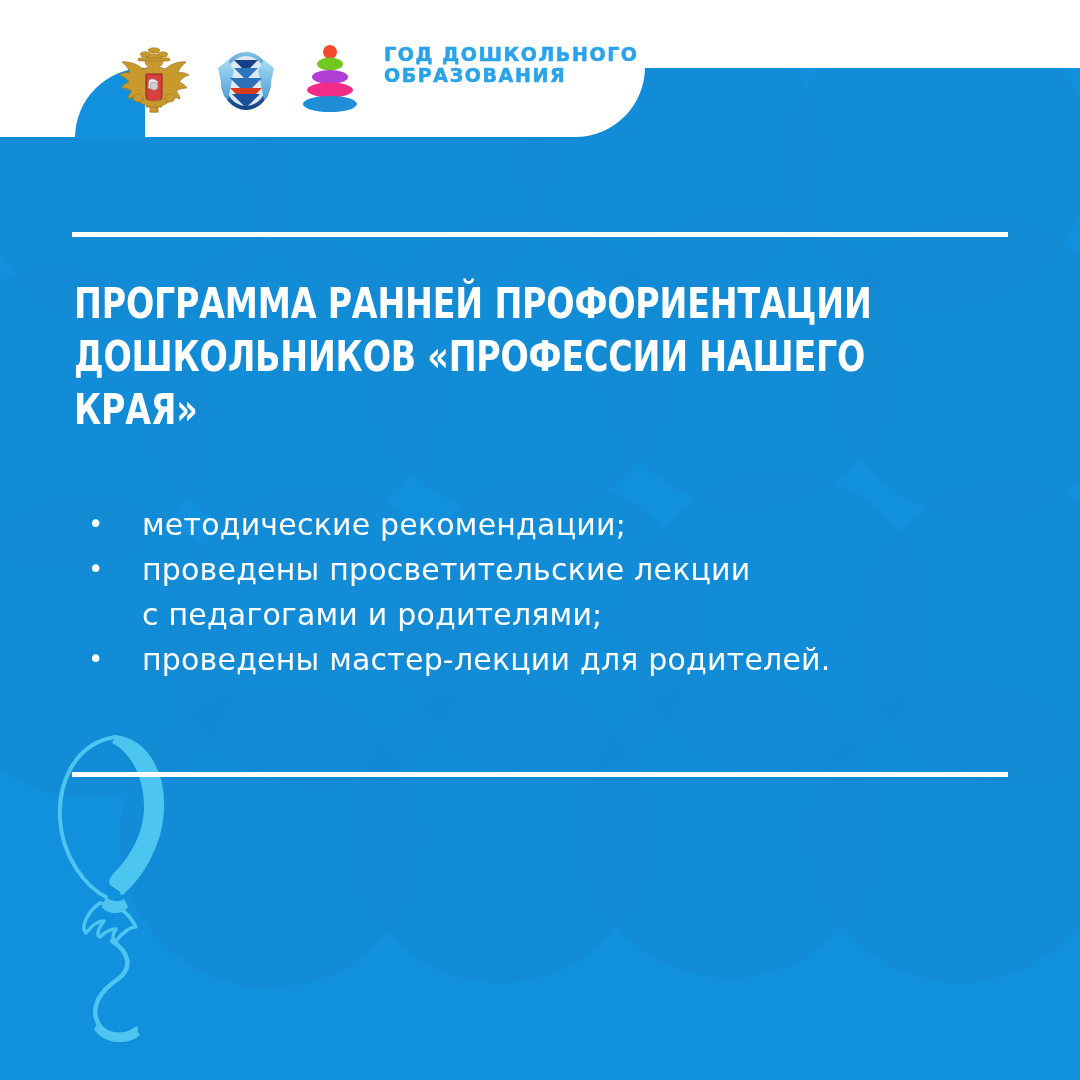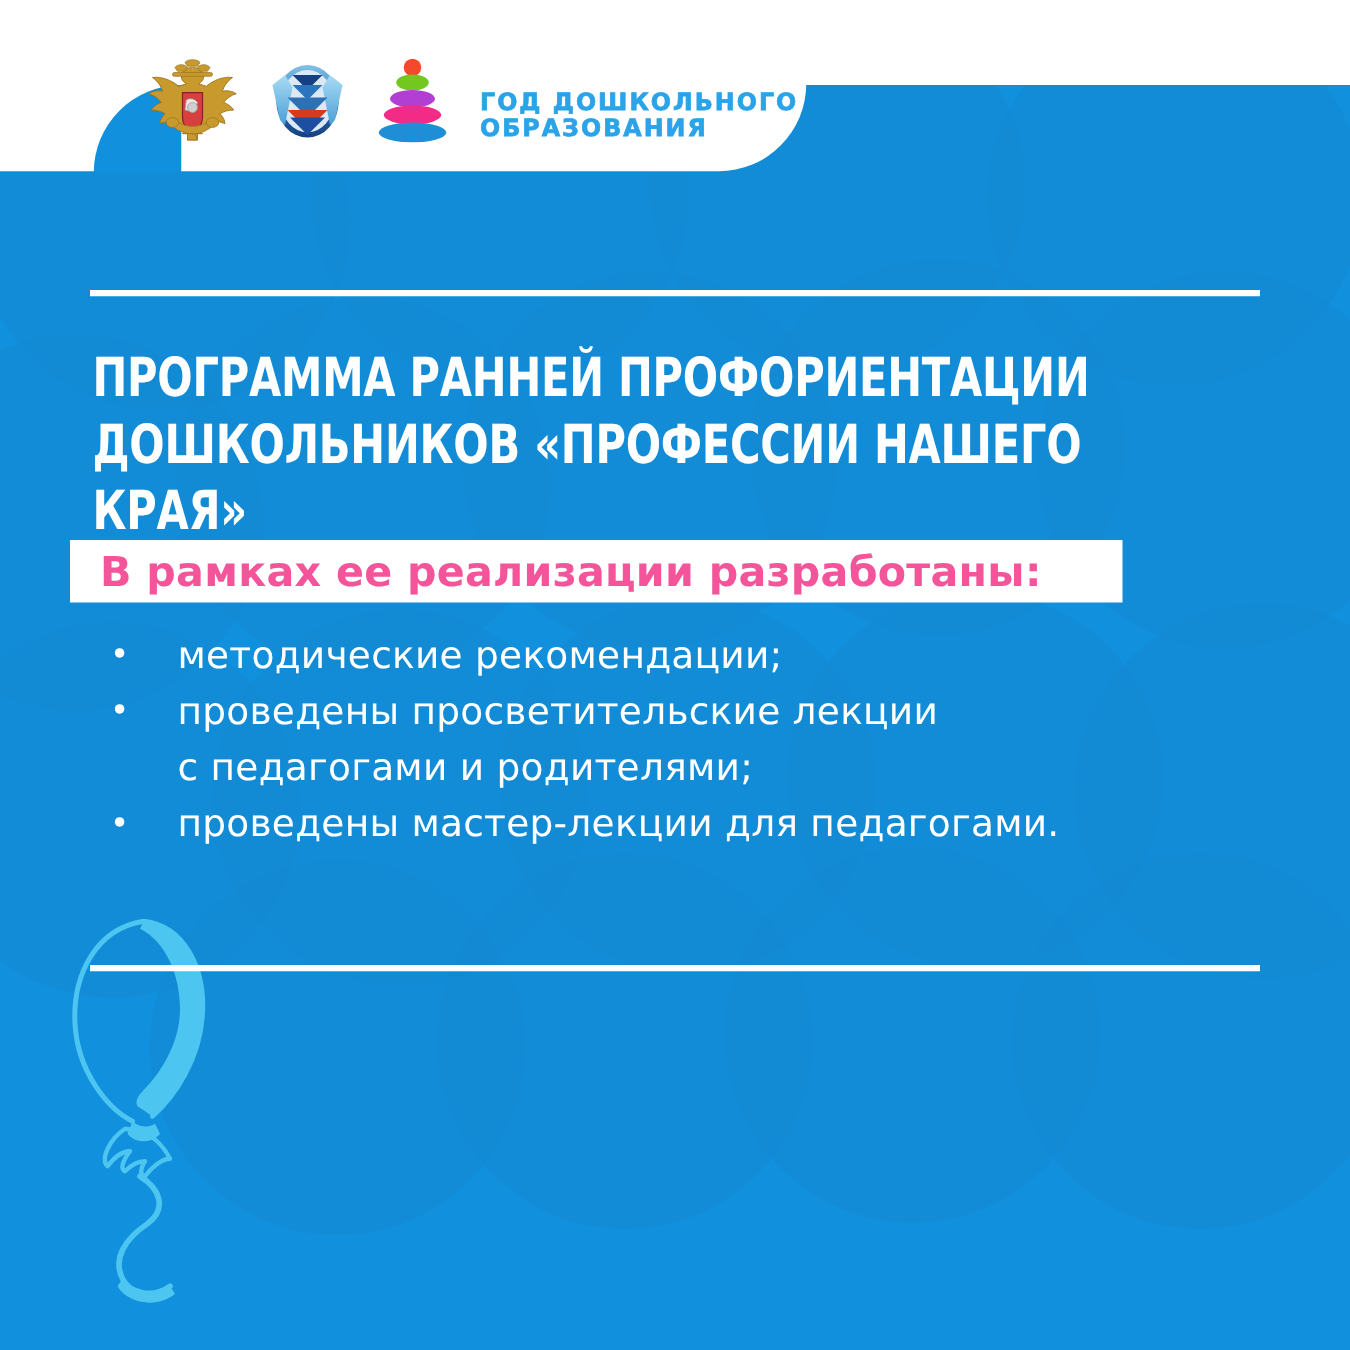--- a/index.html
+++ b/index.html
@@ -76,21 +76,21 @@
     border-top-left-radius: 70px;
     z-index: 6;
   }
 
   .logo-row {
     position: absolute;
     left: 118px;
     top: 44px;
     height: 70px;
     display: flex;
-    align-items: flex-end;
+    align-items: flex-start;
     gap: 20px;
     z-index: 8;
   }
   .logo-emblem { width: 72px; height: 70px; display:block; }
   .logo-edu    { width: 72px; height: 70px; display:block; }
   .logo-pyramid{ width: 56px; height: 68px; display:block; }
   .logo-words {
     margin-left: 6px;
     color: #2aa3e8;
     font-family: "DejaVu Sans", sans-serif;
@@ -300,33 +300,30 @@
     <div class="logo-words">ГОД ДОШКОЛЬНОГО
 ОБРАЗОВАНИЯ</div>
   </div>
 
   <div class="rule rule-top"></div>
   <div class="rule rule-bottom"></div>
 
   <div class="heading">ПРОГРАММА РАННЕЙ ПРОФОРИЕНТАЦИИ
 ДОШКОЛЬНИКОВ «ПРОФЕССИИ НАШЕГО КРАЯ»</div>
 
-  <div class="banner">
-    <div class="banner-text">В рамках ее реализации разработаны:</div>
-  </div>
 
   <div class="bullets">
     <div class="bullet-item">
       <span class="bullet-dot">•</span>
       <span class="bullet-lines">методические рекомендации;</span>
     </div>
     <div class="bullet-item">
       <span class="bullet-dot">•</span>
       <span class="bullet-lines">проведены просветительские лекции
 с педагогами и родителями;</span>
     </div>
     <div class="bullet-item">
       <span class="bullet-dot">•</span>
-      <span class="bullet-lines">проведены мастер-лекции для педагогами.</span>
+      <span class="bullet-lines">проведены мастер-лекции для родителей.</span>
     </div>
   </div>
 
 </div>
 
 </body></html>

